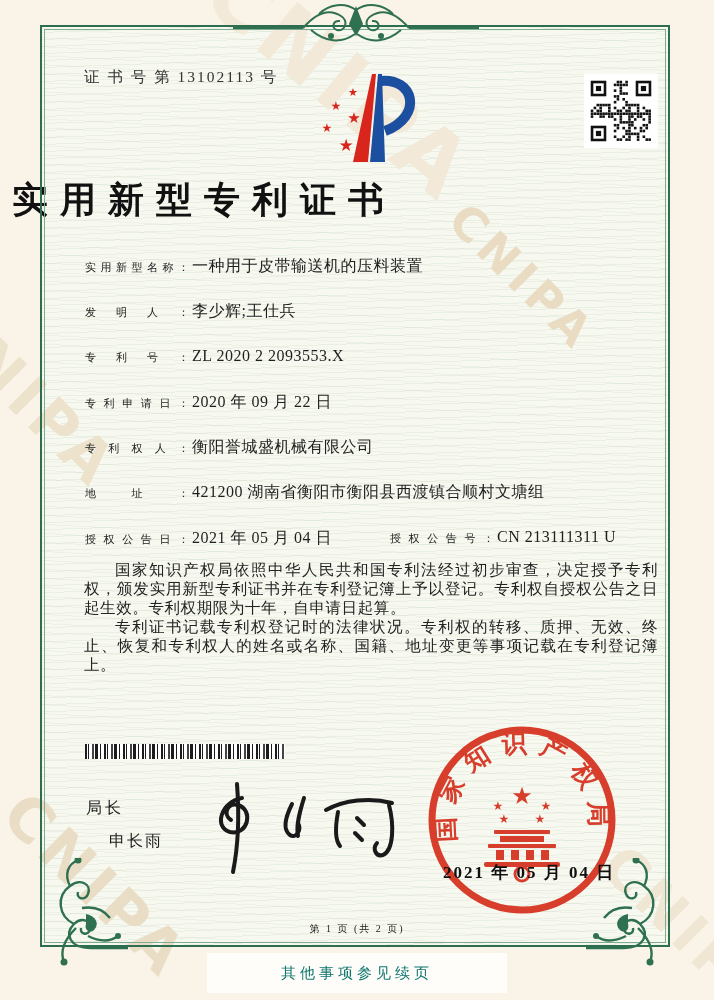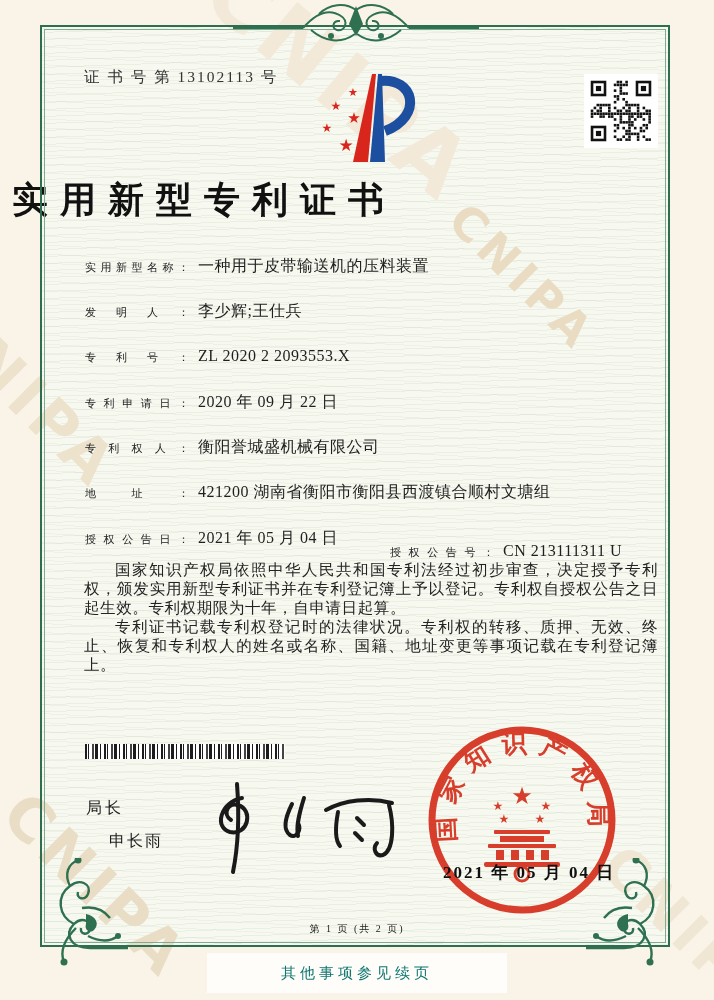--- a/index.html
+++ b/index.html
@@ -52,22 +52,22 @@
     text-align:left; font-size:36px; font-weight:bold;
     letter-spacing:12px; text-indent:12px; color:#111;
   }
   
   .fields { position:absolute; left:85px; right:48px; top:256px; z-index:2; }
   .row { height:45.3px; white-space:nowrap; position:relative; }
   .lab {
     display:inline-block; width:104px; font-size:11px;
     text-align:justify; text-align-last:justify; vertical-align:baseline; color:#222;
   }
-  .val { font-size:16px; margin-left:9px; letter-spacing:0.5px; color:#1f1f1f;text-align:right; }
-  .grant-right { position:absolute; left:305px; top:14px; }
+  .val { font-size:16px; margin-left:3px; letter-spacing:0.5px; color:#1f1f1f;text-align:right; }
+  .grant-right { position:absolute; left:305px; top:0; }
   
   .paras {
     position:absolute; left:84px; right:56px; top:560px; z-index:2;
     font-size:15.5px; line-height:19px; text-align:justify; letter-spacing:0.6px;
     color:#232323;
   }
   .paras p { text-indent:2em; }
   
   .barcode {
     position:absolute; left:85px; top:744px; width:200px; height:15px; z-index:2;

